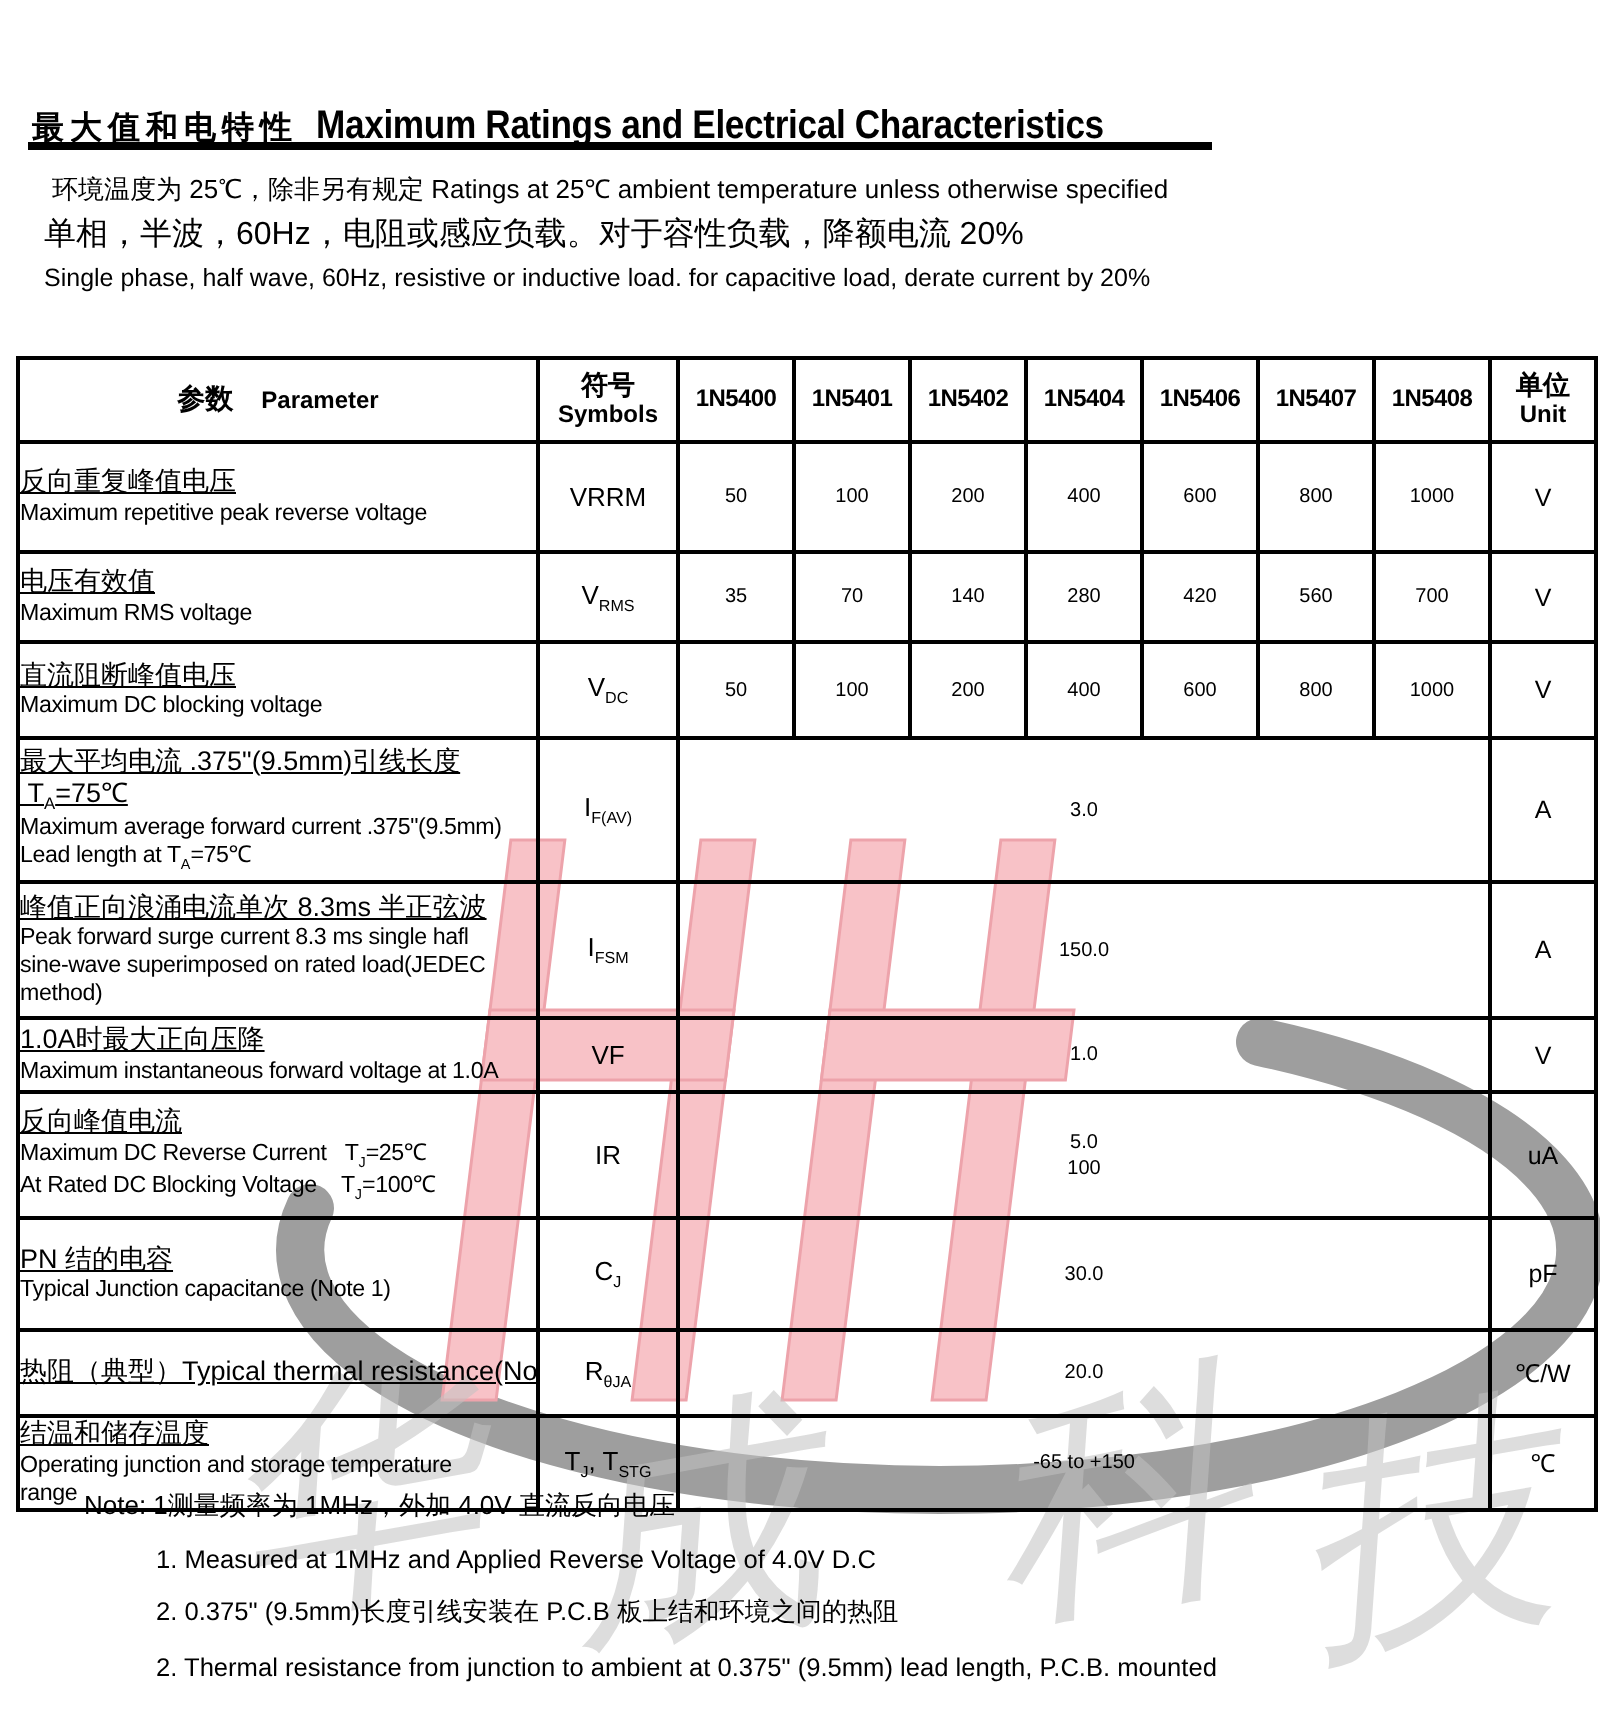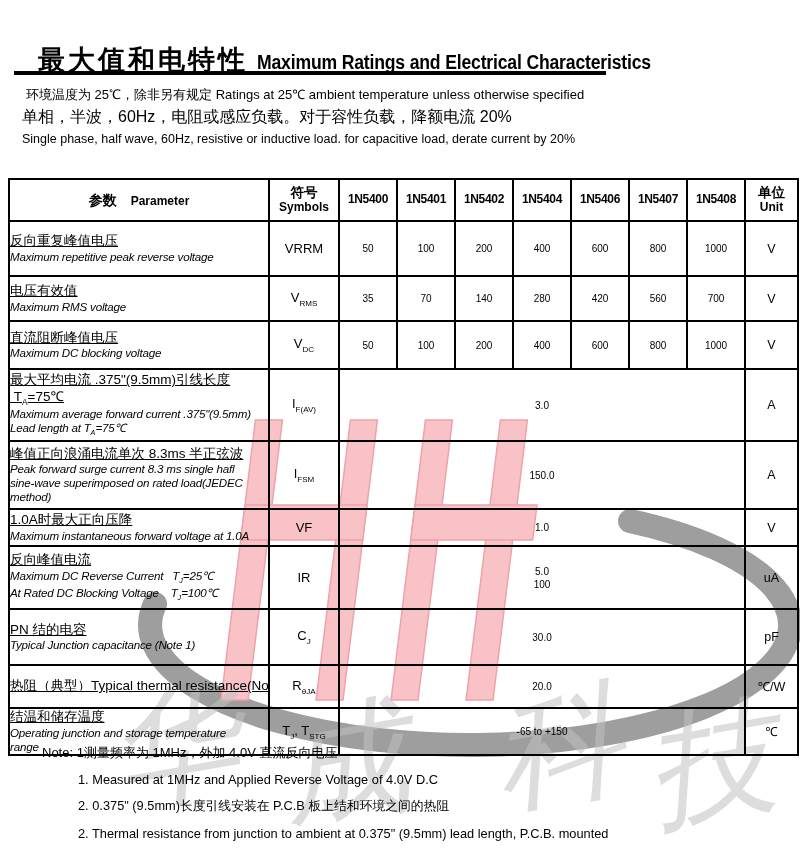--- a/index.html
+++ b/index.html
@@ -6,21 +6,21 @@
   body{
     width:800px;height:860px;background:#ffffff;color:#000;
     font-family:"Liberation Sans",sans-serif;
     position:relative;overflow:hidden;
   }
   .watermark{position:absolute;left:0;top:0;z-index:0;}
   .content{position:absolute;left:0;top:0;width:800px;height:860px;z-index:1;}
 
   
   #page-title{position:absolute;left:16px;top:40px;margin:0;font-weight:bold;white-space:nowrap;}
-  #page-title .t-zh{font-family:Liberation Serif, serif;font-size:27px;letter-spacing:3px;margin-left:22px;}
+  #page-title .t-zh{font-family:Liberation Serif, serif;font-size:16px;letter-spacing:3px;}
   #page-title .t-en{display:inline-block;font-size:20px;transform:scaleX(.88);transform-origin:left center;letter-spacing:-0.2px;}
   .title-underline{position:absolute;left:14px;top:71px;width:592px;height:4px;background:#000;}
   .intro1{position:absolute;left:26px;top:85px;margin:0;font-size:13px;white-space:nowrap;}
   .intro2{position:absolute;left:22px;top:107px;margin:0;font-size:16px;white-space:nowrap;}
   .intro3{position:absolute;left:22px;top:132px;margin:0;font-size:12.5px;white-space:nowrap;}
 
   
   table#ratings-table{
     position:absolute;left:8px;top:178px;width:789px;
     border-collapse:collapse;table-layout:fixed;background:transparent;
@@ -28,21 +28,21 @@
   #ratings-table th,#ratings-table td{border:2px solid #000;padding:0;overflow:hidden;}
   #ratings-table thead th{font-weight:bold;text-align:center;vertical-align:middle;line-height:1.15;}
   th.p-head{text-align:left;padding-left:6px;}
   th.p-head .h-zh{font-size:14px;}
   th.p-head .h-en{font-size:12px;margin-left:14px;}
   .h-zh{font-size:13.5px;}
   .h-en{font-size:12px;}
   th.part{font-size:12px;letter-spacing:-0.3px;}
   td.param{padding:2px 3px 2px 5px;vertical-align:middle;line-height:1.22;text-align:left;}
   td.param .pzh{font-size:13.5px;white-space:nowrap;text-decoration:underline;}
-  td.param .pen{font-size:11.6px;letter-spacing:-0.2px;white-space:nowrap;font-style:italic;}
+  td.param .pen{font-size:11.6px;letter-spacing:-0.2px;white-space:nowrap;}
   td.sym{text-align:center;vertical-align:middle;font-size:13px;margin-left:15px;}
   td.val{text-align:center;vertical-align:middle;font-size:10px;line-height:1.3;}
   td.unit{text-align:center;vertical-align:middle;font-size:12.5px;}
   sub{font-size:.62em;letter-spacing:0;}
 
   
   #notes{position:absolute;left:42px;top:744px;}
   .note-first{font-size:13px;margin:0 0 10px 0;white-space:nowrap;}
   .note-sub{font-size:12.8px;margin:0 0 11px 36px;white-space:nowrap;}
 </style>

